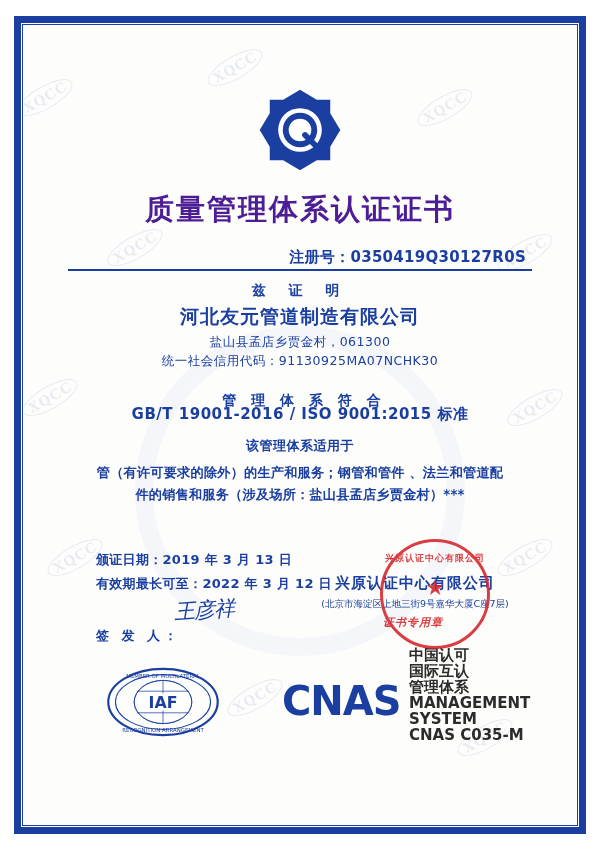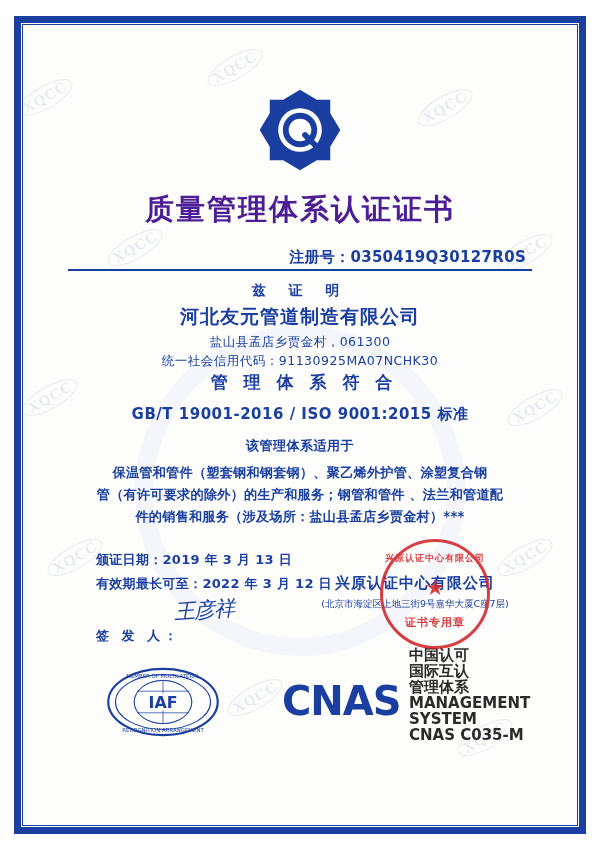--- a/index.html
+++ b/index.html
@@ -96,21 +96,21 @@
   }
   .c{
     position:absolute;left:0;right:0;text-align:center;
     font-family:"DejaVu Sans", sans-serif;
     color:#1a3fa0;
   }
   .hereby{top:256px;font-size:14px;font-weight:bold;letter-spacing:9px;}
   .company{top:278px;font-size:19px;font-weight:bold;letter-spacing:1px;}
   .addr{top:308px;font-size:12.5px;letter-spacing:.5px;}
   .credit{top:327px;font-size:12.5px;letter-spacing:.5px;}
-  .conform{top:345px;font-size:17px;font-weight:bold;letter-spacing:5px;margin-left:8px;}
+  .conform{top:366px;font-size:14px;font-weight:bold;letter-spacing:5px;margin-left:8px;}
   .standard{top:379px;font-size:15px;font-weight:bold;letter-spacing:.5px;}
   .applies{top:411px;font-size:13px;font-weight:bold;letter-spacing:.5px;}
 
   .scope{
     position:absolute;left:52px;right:52px;top:436px;
     color:#1a3fa0;
     font-family:"DejaVu Sans", sans-serif;
     font-size:13.2px;
     font-weight:bold;
     line-height:22px;
@@ -167,22 +167,23 @@
     position:absolute;left:50%;top:46px;transform:translate(-50%,-50%);
     font-size:22px;color:#d3252b;line-height:1;
   }
   .seal .top-text{
     position:absolute;left:0;right:0;top:10px;
     text-align:center;font-size:9px;font-weight:bold;letter-spacing:1px;
     font-family:"DejaVu Sans", sans-serif;
   }
   .seal .bot-text{
     position:absolute;left:0;right:0;bottom:16px;
-    text-align:center;font-size:11px;font-weight:bold;letter-spacing:1px;
-    font-family:"DejaVu Sans", sans-serif;
+    font-size:11px;font-weight:bold;letter-spacing:1px;
+    font-family:"DejaVu Sans", sans-serif;
+    font-style:italic;
   }
 
   
   .iaf{
     position:absolute;left:80px;top:640px;
     width:118px;height:72px;
   }
   .cnas{
     position:absolute;left:258px;top:652px;
     font-family:"DejaVu Sans", sans-serif;
@@ -246,21 +247,20 @@
 
       <div class="c hereby">兹  证  明</div>
       <div class="c company">河北友元管道制造有限公司</div>
       <div class="c addr">盐山县孟店乡贾金村，061300</div>
       <div class="c credit">统一社会信用代码：91130925MA07NCHK30</div>
       <div class="c conform">管 理 体 系 符 合</div>
       <div class="c standard">GB/T 19001-2016 / ISO 9001:2015 标准</div>
       <div class="c applies">该管理体系适用于</div>
 
       <div class="scope">
-        <div>保温管和管件（塑套钢和钢套钢）、聚乙烯外护管、涂塑复合钢</div>
         <div>管（有许可要求的除外）的生产和服务；钢管和管件 、法兰和管道配</div>
         <div>件的销售和服务（涉及场所：盐山县孟店乡贾金村）***</div>
       </div>
 
       <div class="dates">
         <div>
           <span>颁证日期：</span><span>2019 年 3 月 13 日</span>
         </div>
         <div>
           <span>有效期最长可至：</span><span>2022 年 3 月 12 日</span>

